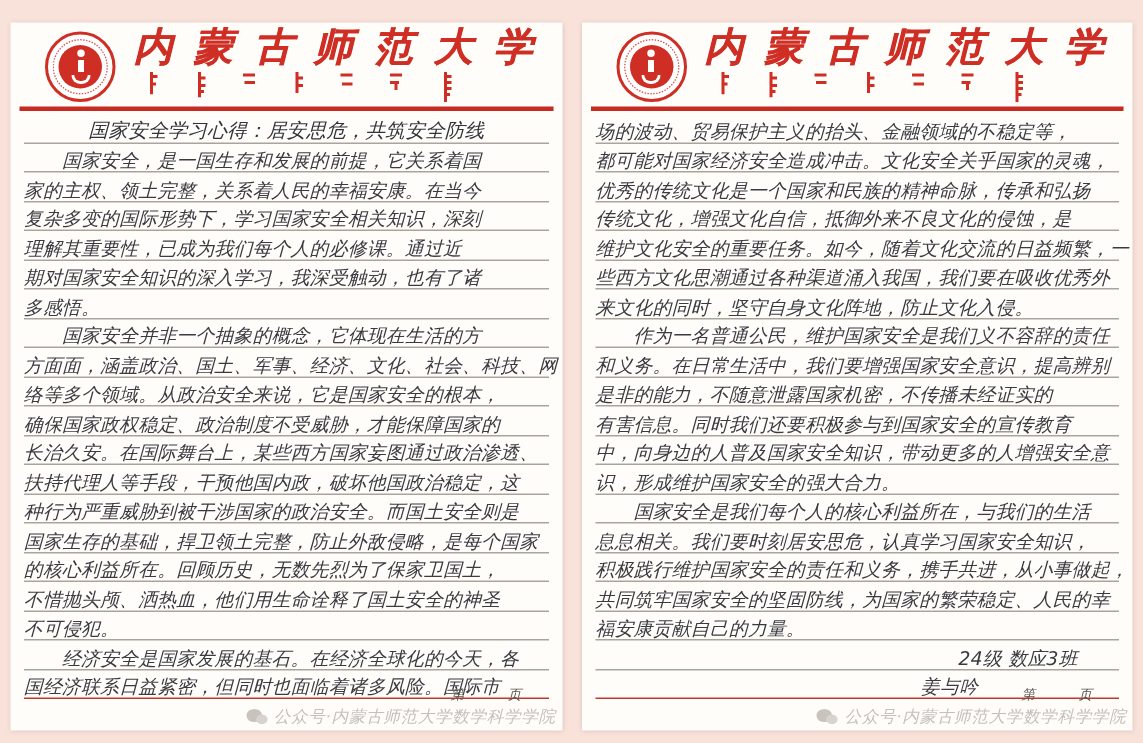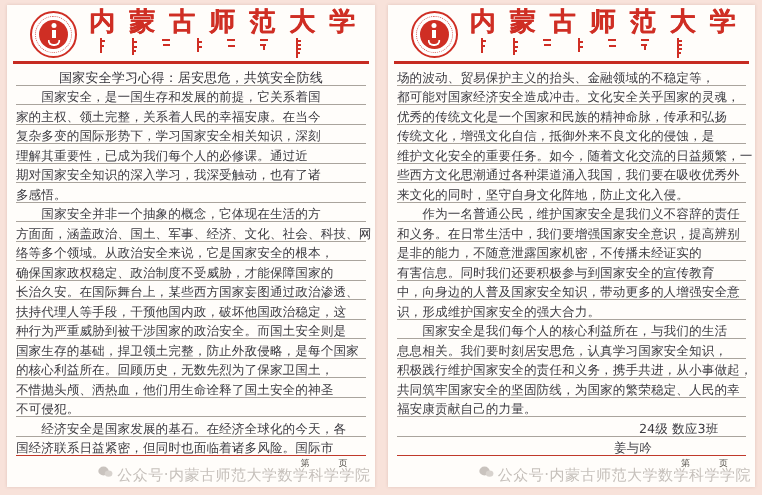--- a/index.html
+++ b/index.html
@@ -1,22 +1,23 @@
 <!DOCTYPE html>
 <html><head>
 <meta charset="utf-8">
 <style>
   html,body{margin:0;padding:0;background:#efe0da;}
   *{box-sizing:border-box;}
   .photo{
     width:762px;height:495px;
     background:#f8e2da;
     display:flex;gap:13px;
-    padding:5px 7px 8px 7px;
+    padding:15px 7px 8px 7px;
     font-family:"DejaVu Sans","Liberation Sans",sans-serif;
+    font-style:italic;
   }
   .page{
     flex:1;
     background:#fffdfa;
     position:relative;
     box-shadow:0 0 3px rgba(160,110,100,.25);
     overflow:hidden;
   }
   
   .header{position:relative;height:55px;}
@@ -61,22 +62,22 @@
   .line.title .hw{font-size:13px;color:#34333a;}
   .line.sig-class{justify-content:flex-end;padding-right:28px;}
   .line.sig-name{justify-content:flex-end;padding-right:94px;}
   
   .page-footer{
     position:absolute;right:26px;bottom:17px;
     font-size:9px;color:#5a5650;display:flex;gap:28px;letter-spacing:1px;
   }
   .watermark{
     position:absolute;right:4px;bottom:2px;
-    display:flex;gap:4px;
-    font-size:15px;color:#c6c0bb;letter-spacing:.5px;white-space:nowrap;
+    display:flex;align-items:center;gap:4px;
+    font-size:11px;color:#c6c0bb;letter-spacing:.5px;white-space:nowrap;
   }
 </style>
 </head>
 <body>
 
 <div class="photo">
     <div class="page">
     <div class="header">
       <div class="logo">
         <div class="logo-ringtext"></div>

